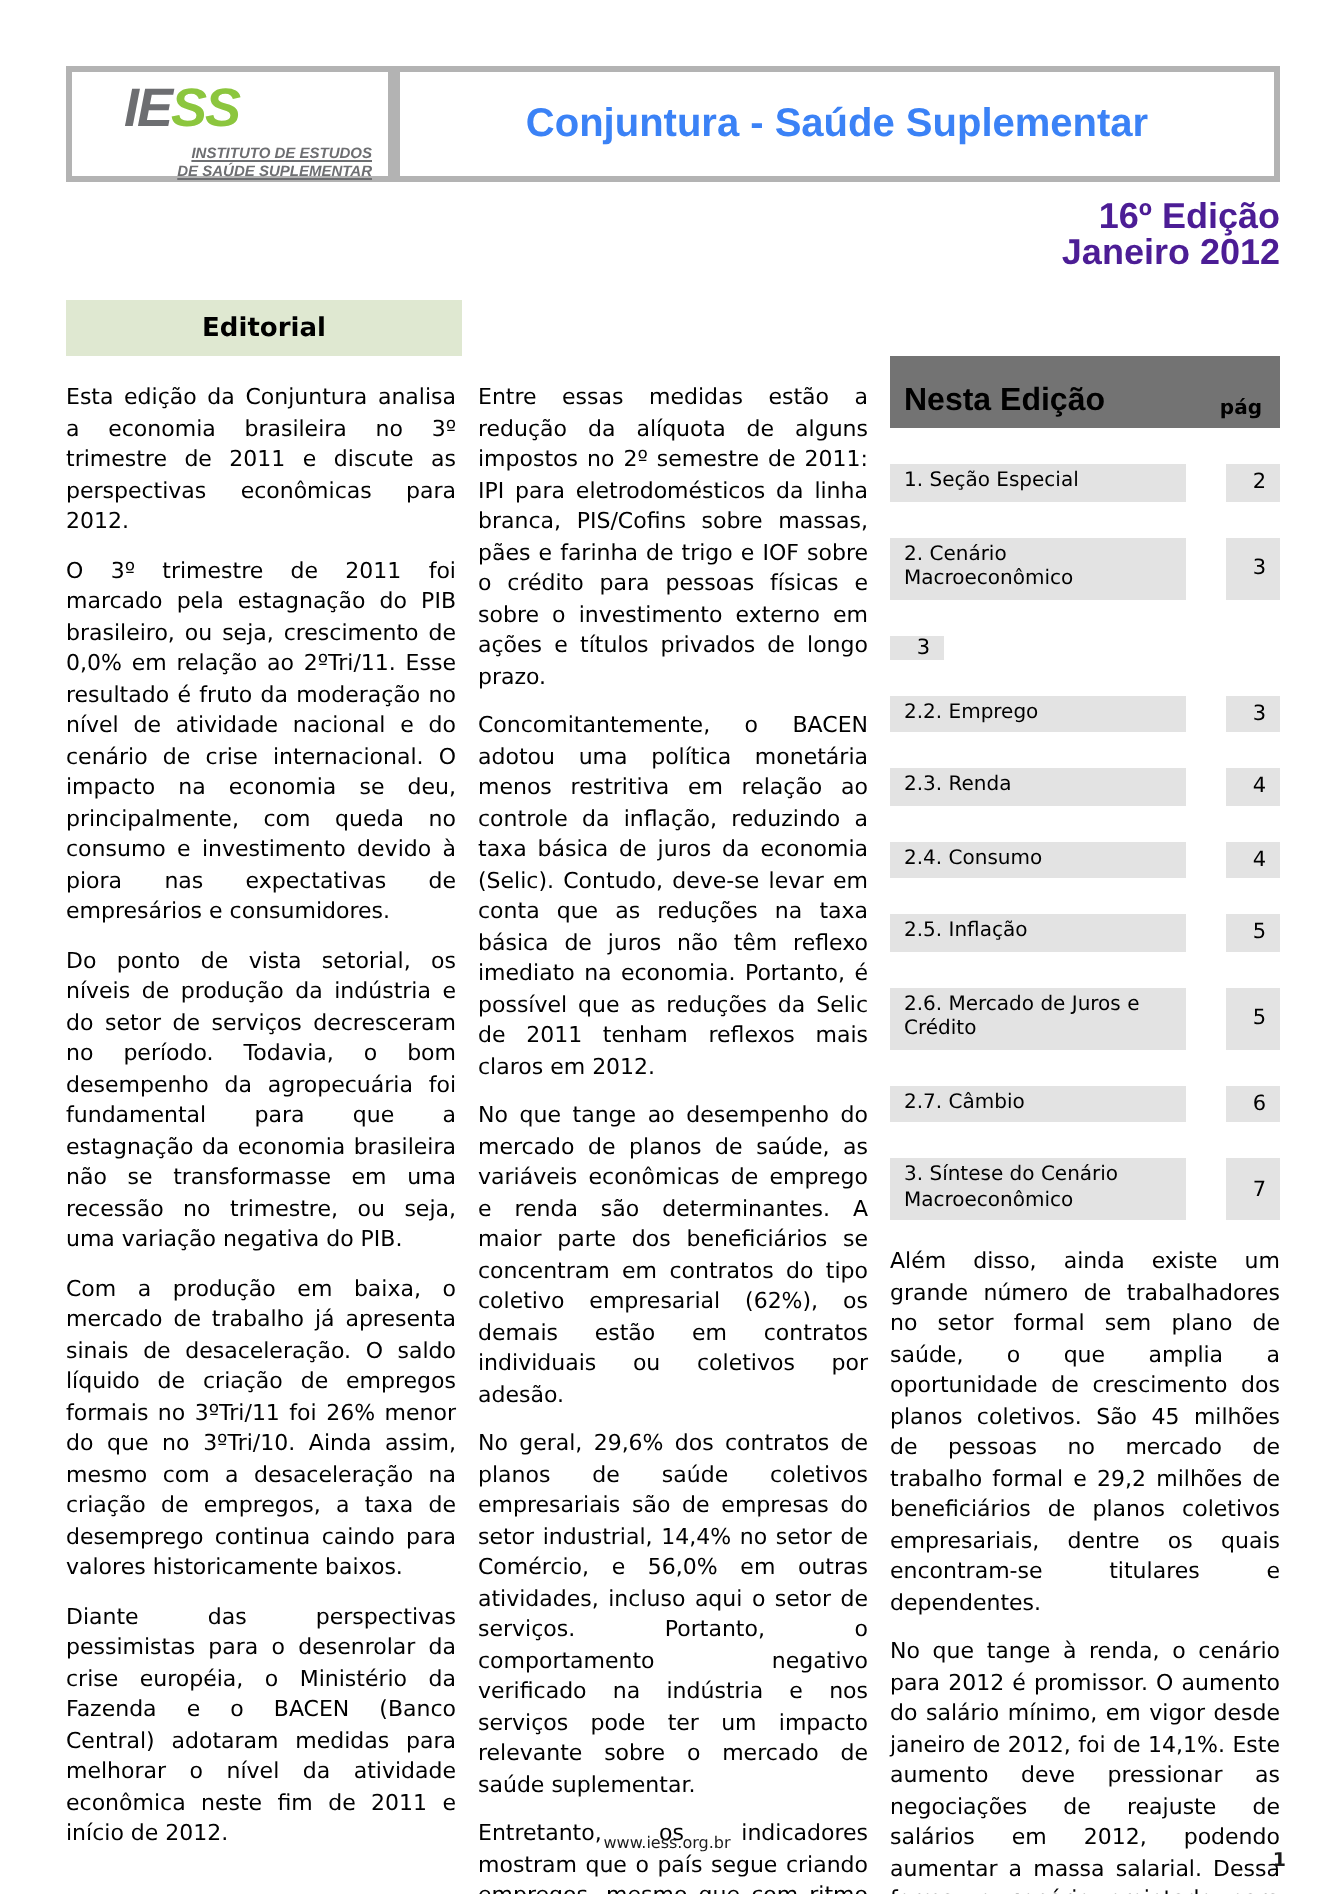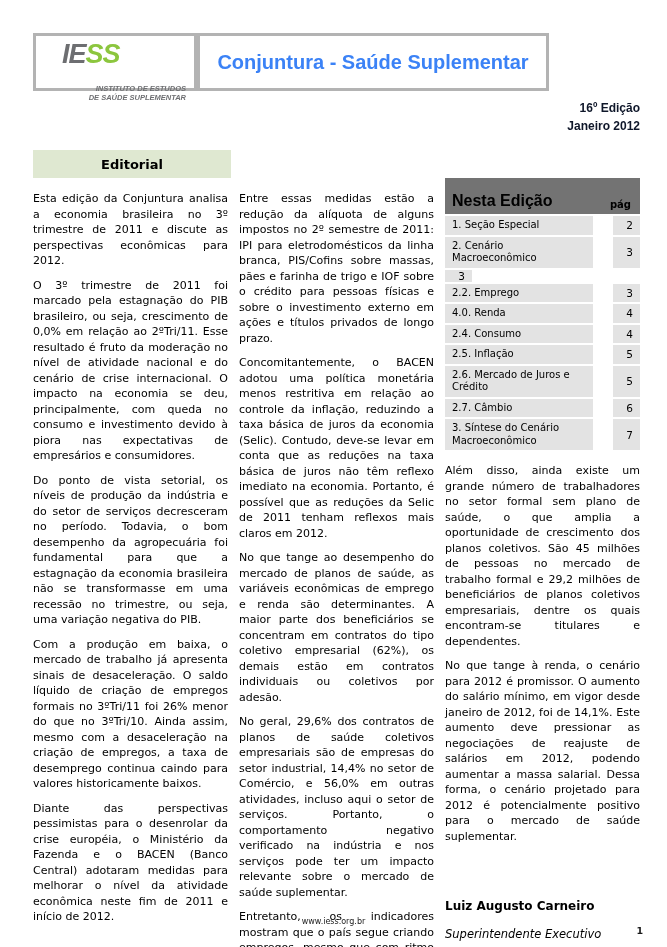--- a/index.html
+++ b/index.html
@@ -3,43 +3,43 @@
 <meta charset="utf-8">
 <style>
   * { margin:0; padding:0; box-sizing:border-box; }
   html,body { background:#888; }
   body { display:flex; justify-content:center; padding:0; }
   .page {
     position:relative; width:667px; height:947px; background:#fff;
     font-family:"DejaVu Sans", sans-serif; color:#000; overflow:hidden;
   }
   
-  .header-row { position:absolute; left:33px; top:33px; width:516px; height:58px; display:flex; gap:0;justify-content:flex-end; }
+  .header-row { position:absolute; left:33px; top:33px; width:607px; height:58px; display:flex; gap:0;justify-content:flex-end; }
   .brandbox { border:3px solid #b3b3b3; background:#fff; }
   .logo-box { width:164px; padding:5px 8px 4px 8px; }
   .logo-text { font-family:"Liberation Sans", sans-serif; font-style:italic; font-weight:bold; font-size:27px; line-height:26px; letter-spacing:-1px; margin-left:18px; }
   .logo-ie { color:#6d6e71; }
   .logo-ss { color:#8cc63e; }
-  .logo-sub { font-family:"Liberation Sans", sans-serif; font-style:italic; font-weight:bold; font-size:7.5px; line-height:9px; color:#6d6e71; text-align:right; margin-top:17px; }
+  .logo-sub { font-family:"Liberation Sans", sans-serif; font-style:italic; font-weight:bold; font-size:7.5px; line-height:9px; color:#6d6e71; text-align:right; margin-top:5px;text-decoration:underline; }
   .title-box { flex:1; display:flex; align-items:center; justify-content:center; }
   .main-title { font-family:"Liberation Sans", sans-serif; font-weight:bold; font-size:20px; color:#3b82f6; }
-  .edition-block { position:absolute; right:27px; top:99px; text-align:right; font-family:"Liberation Sans", sans-serif; font-weight:bold; font-size:12px; line-height:18px; color:#0f172a; }
+  .edition-block { position:absolute; right:27px; top:99px; text-align:right; font-family:"Liberation Sans", sans-serif; font-weight:bold; font-size:18px; line-height:18px; color:#4c1d95; }
   
   .editorial-label { position:absolute; left:33px; top:150px; width:198px; height:28px; background:#dfe8d1; display:flex; align-items:center; justify-content:center; font-weight:bold; font-size:13px; }
   
   .columns { position:absolute; left:33px; top:178px; width:607px; display:flex; gap:11px; }
   .col { width:195px; }
   .pad-top { padding-top:13px; }
   .col p { font-size:11px; line-height:15.5px; text-align:justify; margin-bottom:9px; }
   
   .toc { margin-bottom:13px; }
   .toc-header { display:flex; justify-content:space-between; align-items:flex-end; background:#737373; padding:5px 8px 4px 7px; }
   .toc-title { font-family:"Liberation Sans", sans-serif; font-weight:bold; font-size:16px; }
   .toc-pag { font-weight:bold; font-size:10px; padding-right:1px;margin-top:16px; }
-  .toc-row { display:flex; gap:20px; margin-top:2px; }
+  .toc-row { display:flex; gap:20px; margin-top:18px; }
   .toc-label { flex:1; background:#e3e3e3; padding:3px 4px 3px 7px; font-size:10px; line-height:12.5px; display:flex; align-items:center; }
   .toc-page { width:27px; background:#e3e3e3; display:flex; align-items:center; justify-content:flex-end; padding-right:7px; font-size:10.5px; }
   
   .signature { margin-top:55px; padding-right:3px; }
   .sig-name { font-weight:bold; font-size:12px; }
   .sig-role { font-style:italic; font-size:11.5px; margin-top:14px; }
   
   .footer-site { position:absolute; left:0; bottom:21px; width:100%; text-align:center; font-size:8px; color:#1a1a1a; }
   .page-num { position:absolute; right:24px; bottom:11px; font-size:9.5px; font-weight:bold; color:#1a1a1a; }
 </style>
@@ -102,21 +102,21 @@
           <span class="toc-page">3</span>
         </div>
         <div class="toc-row">
           <span class="toc-page">3</span>
         </div>
         <div class="toc-row">
           <span class="toc-label">2.2. Emprego</span>
           <span class="toc-page">3</span>
         </div>
         <div class="toc-row">
-          <span class="toc-label">4.0. Renda</span>
+          <span class="toc-label">2.3. Renda</span>
           <span class="toc-page">4</span>
         </div>
         <div class="toc-row">
           <span class="toc-label">2.4. Consumo</span>
           <span class="toc-page">4</span>
         </div>
         <div class="toc-row">
           <span class="toc-label">2.5. Inflação</span>
           <span class="toc-page">5</span>
         </div>

